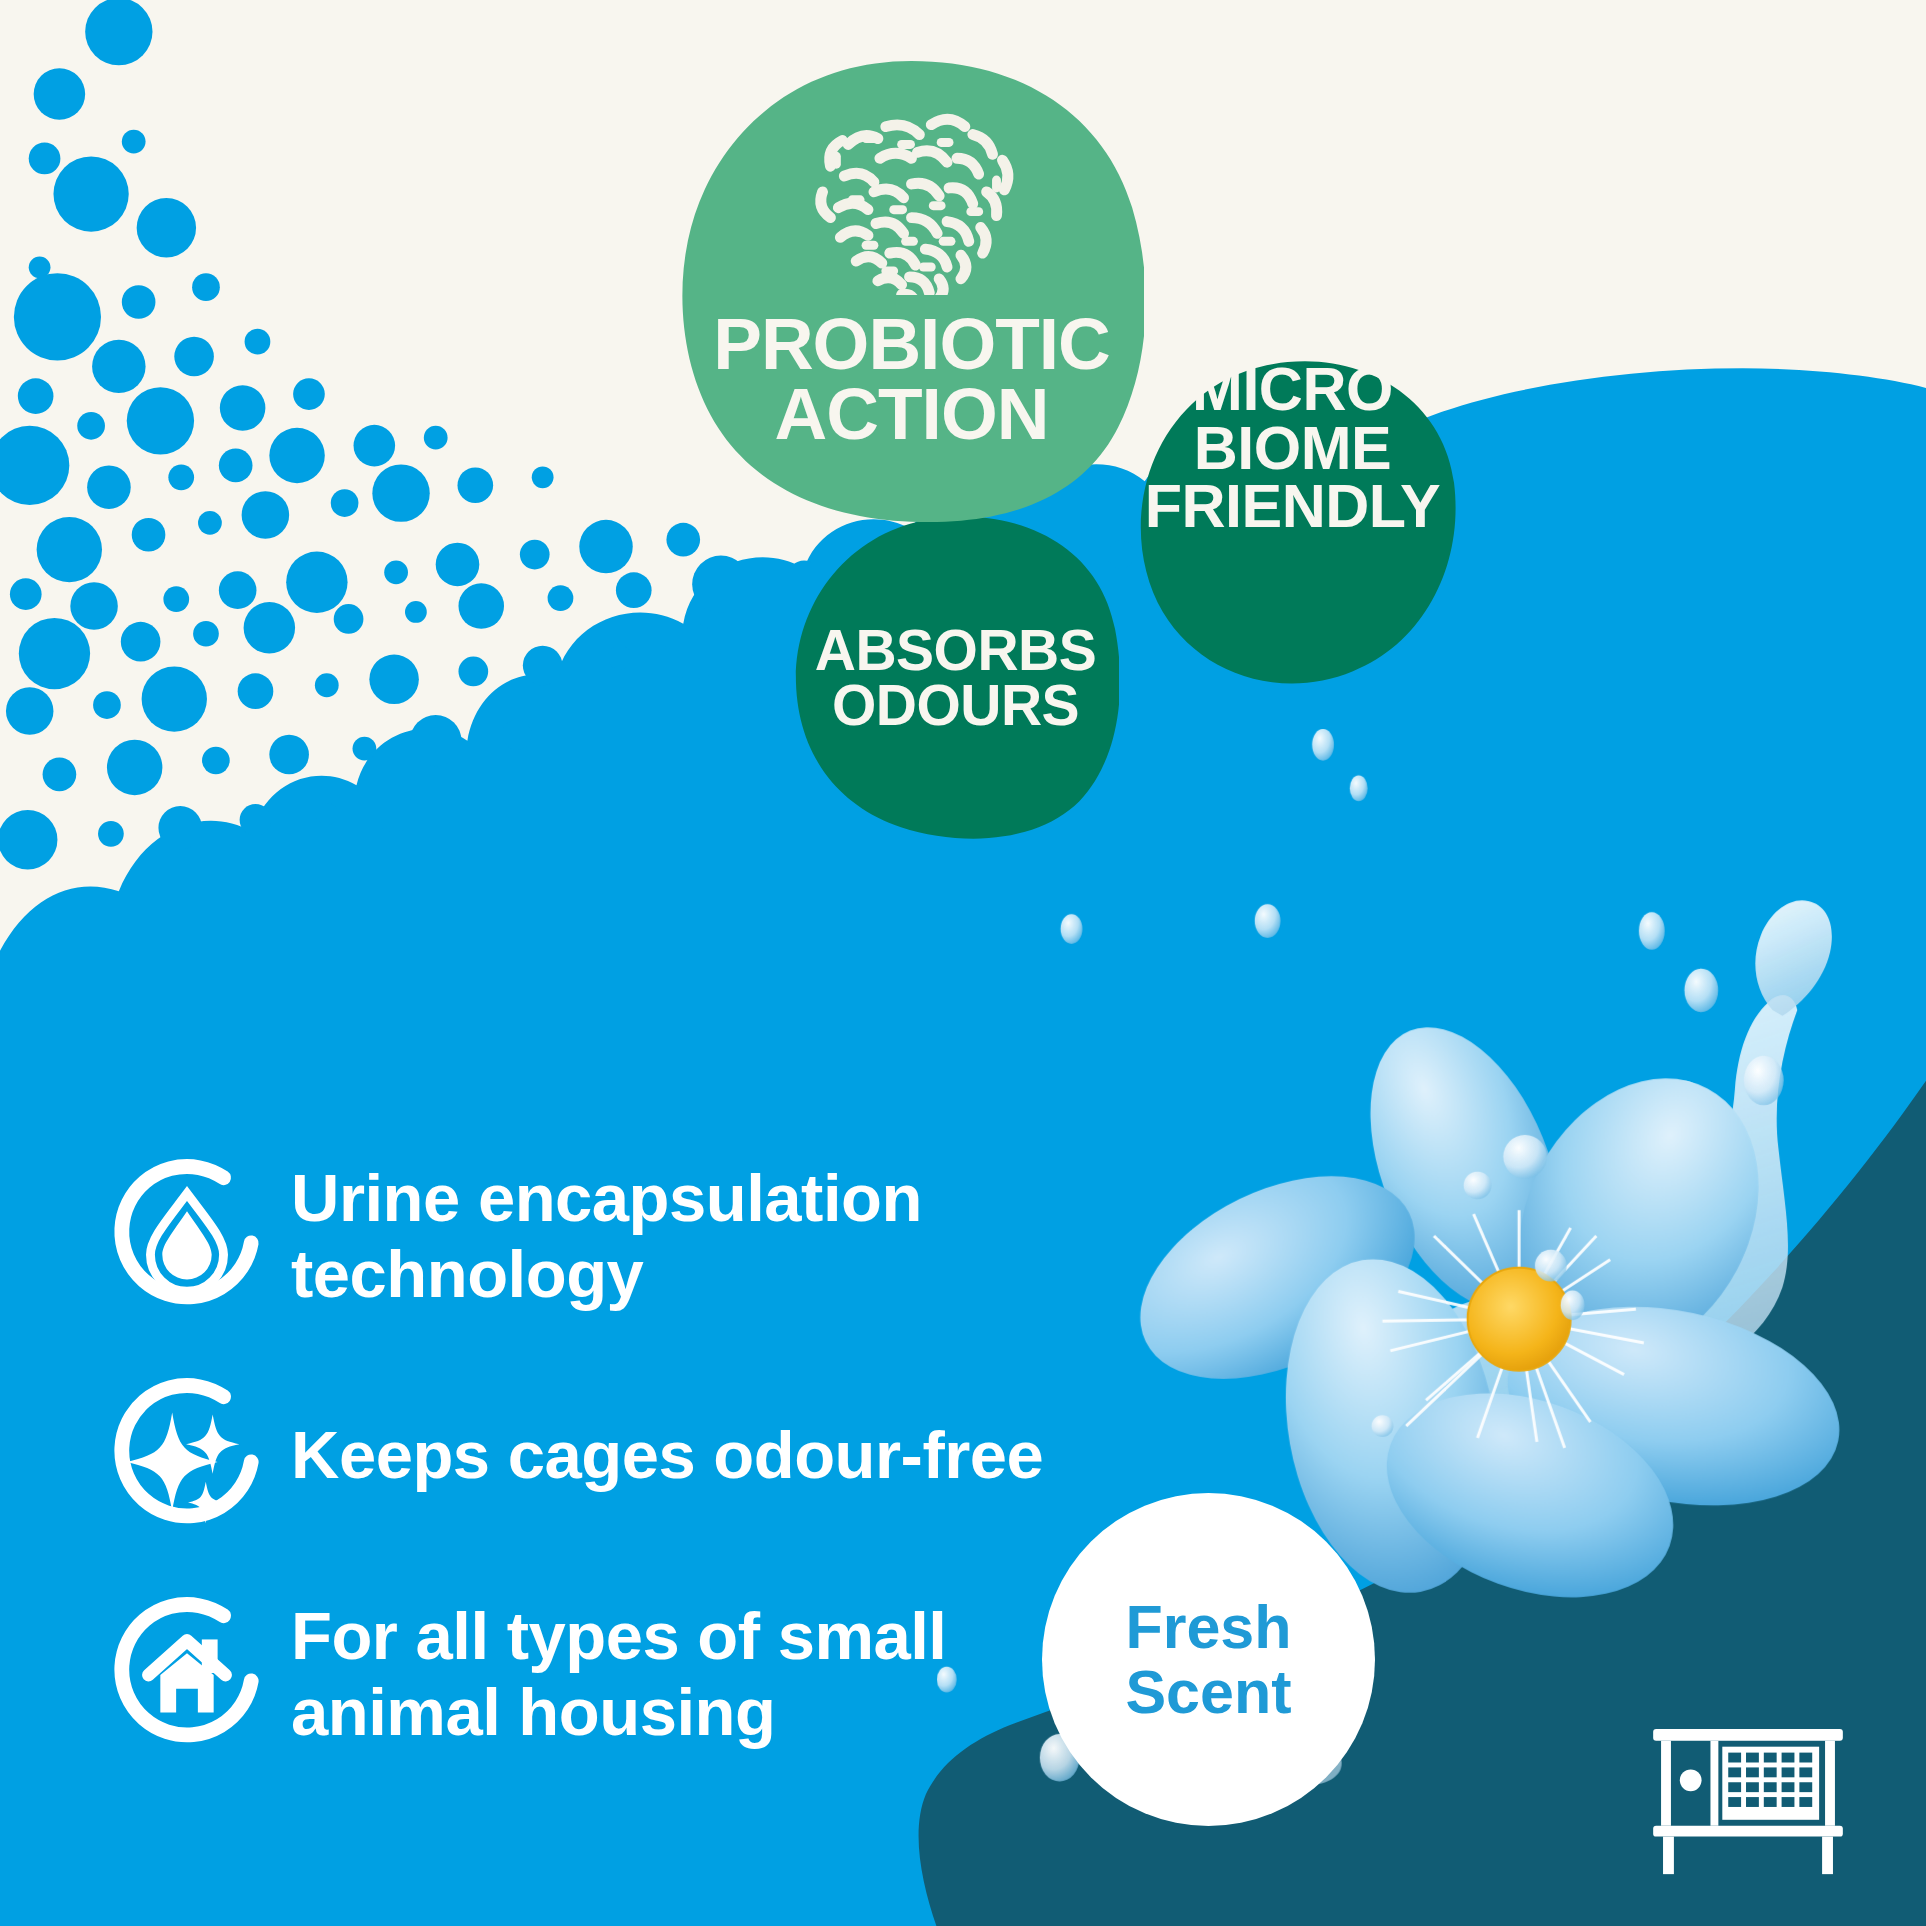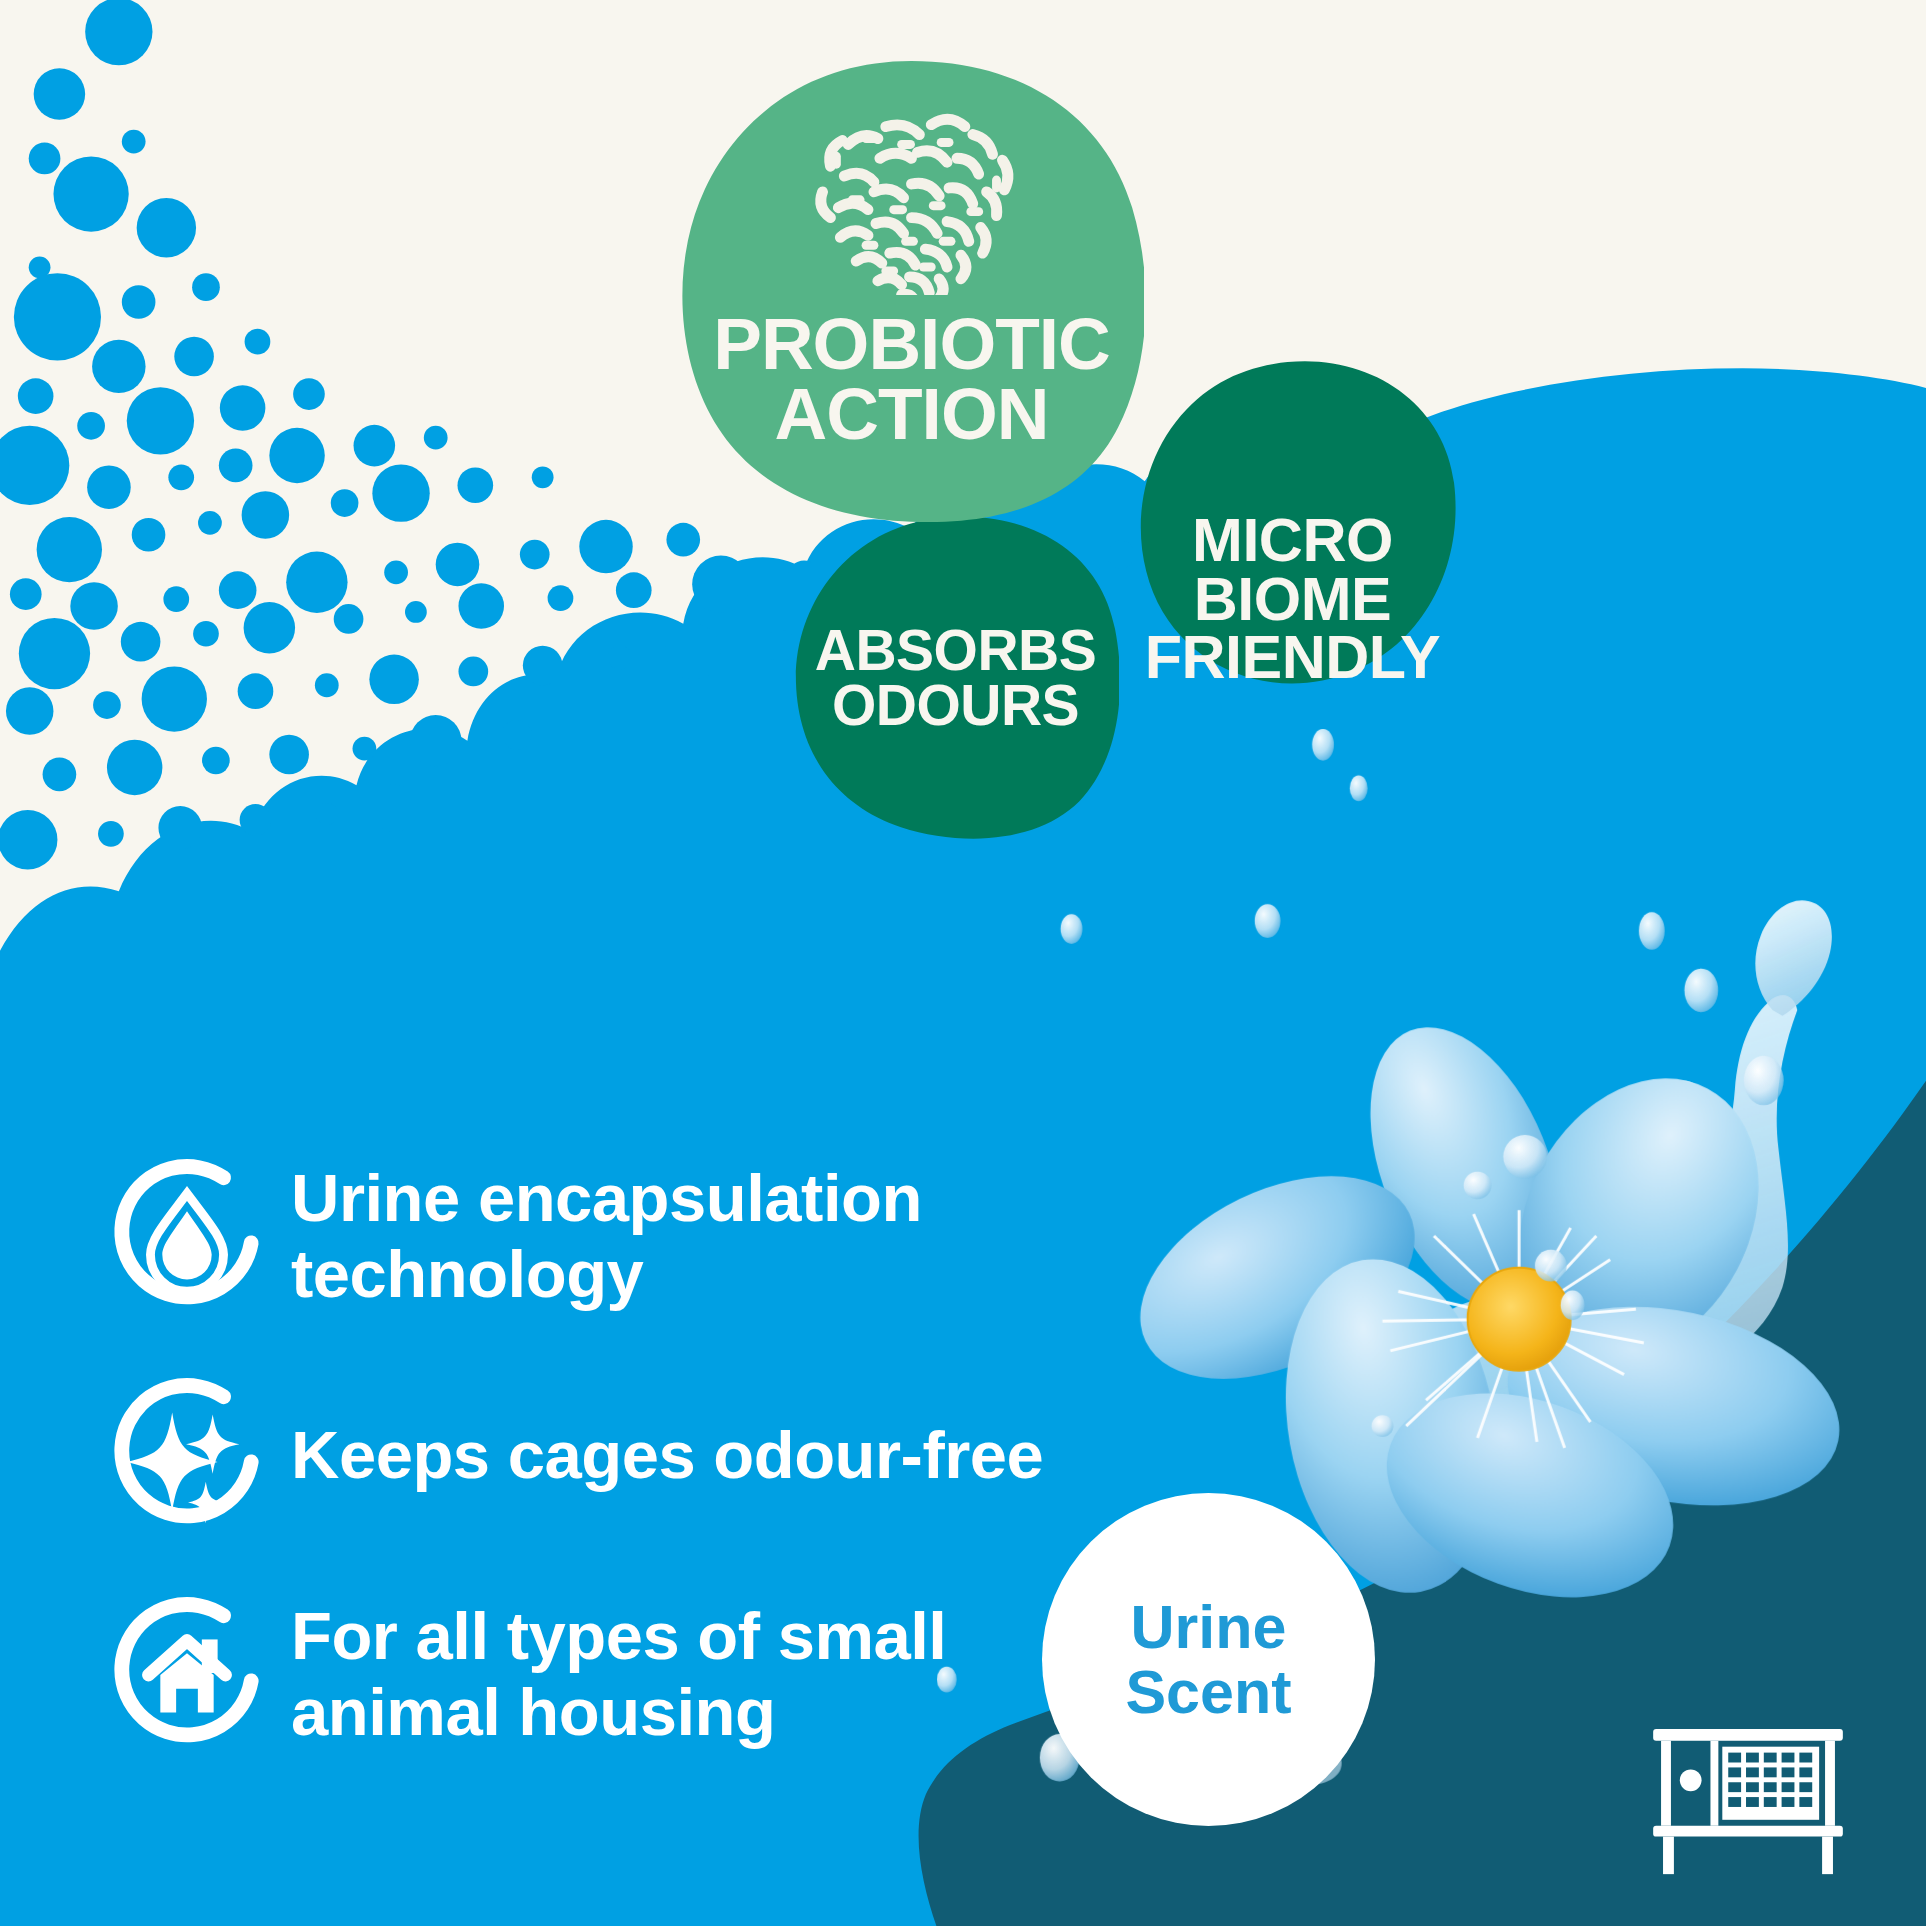--- a/index.html
+++ b/index.html
@@ -32,21 +32,21 @@
   #badge-probiotic .btext{margin-top:14px;font-size:73px;letter-spacing:-1px;}
 
   #badge-absorbs{
     left:792px;top:514px;width:327px;height:327px;
     justify-content:center;
   }
   #badge-absorbs .btext{font-size:57px;letter-spacing:-0.5px;}
 
   #badge-microbiome{
     left:1129px;top:360px;width:327px;height:327px;
-    justify-content:flex-end;
+    justify-content:flex-start;
   }
   #badge-microbiome .btext{font-size:61px;letter-spacing:-0.5px;}
 
   
   #features{
     position:absolute;left:107px;top:1156px;width:990px;
     display:flex;flex-direction:column;gap:59px;
   }
   .feature{display:flex;align-items:center;gap:24px;}
   .feature .ficon{flex:0 0 auto;width:160px;height:160px;}
@@ -472,21 +472,21 @@
           <path d="M42,82 L81,47 L120,82" fill="none" stroke="#ffffff" stroke-width="13" stroke-linecap="round" stroke-linejoin="round"></path>
           <path d="M54,82 L54,120 L70,120 L70,96 L92,96 L92,120 L108,120 L108,82 L81,60 Z" fill="#ffffff"></path>
         </svg>
       </div>
       <div class="flabel">For all types of small
 animal housing</div>
     </div>
   </div>
 
   <div id="fresh-scent">
-    <span style="white-space:pre-line;">Urine
+    <span style="white-space:pre-line;">Fresh
 Scent</span>
   </div>
 
   <svg id="cage-icon" viewBox="0 0 204 166" xmlns="http://www.w3.org/2000/svg">
     <g fill="#ffffff">
       <rect x="6" y="8" width="192" height="12" rx="3"></rect>
       <rect x="14" y="20" width="10" height="86"></rect>
       <rect x="180" y="20" width="10" height="86"></rect>
       <rect x="6" y="106" width="192" height="11" rx="3"></rect>
       <rect x="16" y="117" width="11" height="38"></rect>

